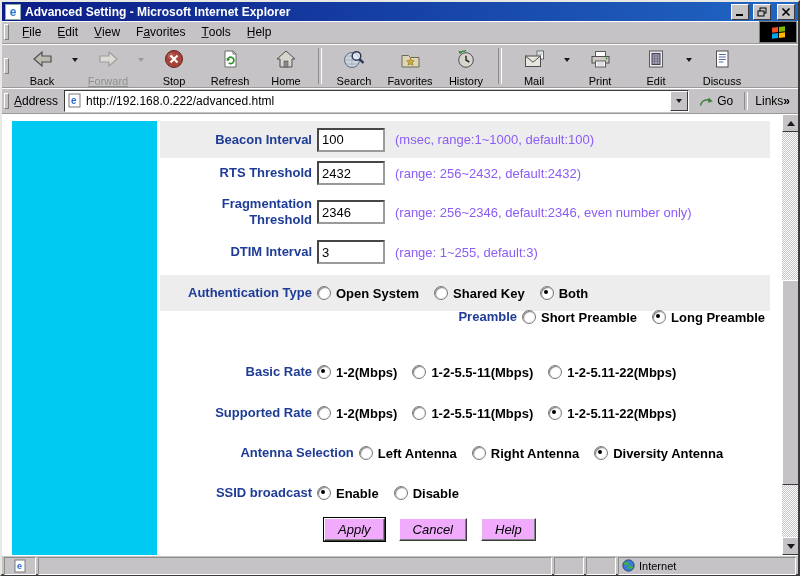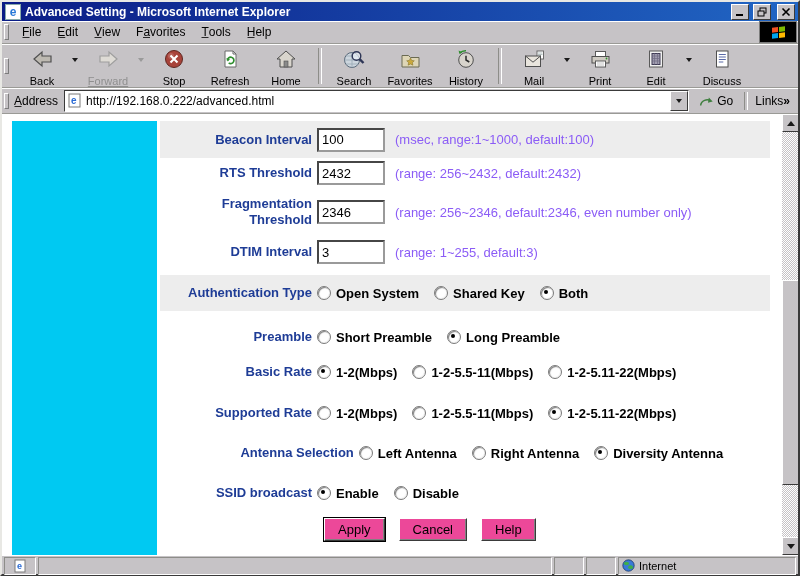--- a/index.html
+++ b/index.html
@@ -52,21 +52,21 @@
   .frow.stripe{background:#ededed;}
   .rlabel{width:152px;text-align:right;color:#1e3c96;font-weight:bold;font-size:13px;line-height:1.2;flex:none;}
   .rctl{display:flex;align-items:center;gap:10px;margin-left:5px;flex-wrap:nowrap;}
   .tinput{width:58px;height:20px;border:2px inset #9a9a9a;background:#fff;font-size:13px;padding:0 3px;font-family:"Liberation Sans",sans-serif;color:#000;}
   .hint{font-size:13px;color:#8b5cf6;white-space:nowrap;}
   .opt{display:flex;align-items:center;gap:5px;margin-right:5px;}
   .radio{width:12px;height:12px;border-radius:50%;background:#fff;border:1px solid #7a7a7a;box-shadow:inset 1px 1px 1px rgba(0,0,0,.5), inset -1px -1px 0 #f4f4f4;position:relative;flex:none;}
   .radio.checked::after{content:"";position:absolute;left:3px;top:3px;width:4px;height:4px;border-radius:50%;background:#000;}
   .optlabel{font-size:13px;font-weight:bold;color:#000;white-space:nowrap;}
   .form-buttons{position:absolute;left:322px;top:404px;display:flex;gap:14px;}
-  .fbtn{height:23px;padding:0 13px;background:#ec4899;border:1px solid;border-color:#fff #3a3a3a #3a3a3a #fff;box-shadow:inset -1px -1px 0 #828282;font-size:13px;font-family:"Liberation Sans",sans-serif;color:#000;}
+  .fbtn{height:23px;padding:0 13px;background:#f0abfc;border:1px solid;border-color:#fff #3a3a3a #3a3a3a #fff;box-shadow:inset -1px -1px 0 #828282;font-size:13px;font-family:"Liberation Sans",sans-serif;color:#000;font-style:italic;}
   .fbtn.default{box-shadow:0 0 0 1px #000, inset -1px -1px 0 #828282;}
 
   
   .vscroll{position:absolute;right:0;top:0;width:16px;height:441px;background-color:#fff;background-image:linear-gradient(45deg,#c6c3c6 25%,transparent 25%,transparent 75%,#c6c3c6 75%),linear-gradient(45deg,#c6c3c6 25%,transparent 25%,transparent 75%,#c6c3c6 75%);background-size:2px 2px;background-position:0 0,1px 1px;}
   .sb-btn{position:absolute;left:0;width:16px;height:16px;background:#c6c3c6;border:1px solid;border-color:#fff #3a3a3a #3a3a3a #fff;display:flex;align-items:center;justify-content:center;}
   .sb-up{top:0;}
   .sb-down{bottom:0;}
   .tri-up{width:0;height:0;border-left:4px solid transparent;border-right:4px solid transparent;border-bottom:5px solid #1a1a1a;}
   .tri-down{width:0;height:0;border-left:4px solid transparent;border-right:4px solid transparent;border-top:5px solid #1a1a1a;}
   .sb-thumb{position:absolute;left:0;top:166px;width:16px;height:203px;background:#c6c3c6;border:1px solid;border-color:#fff #3a3a3a #3a3a3a #fff;}
@@ -347,21 +347,21 @@
             <span class="radio"></span>
             <span class="optlabel">Shared Key</span>
           </span>
         <span class="opt">
             <span class="radio checked"></span>
             <span class="optlabel">Both</span>
           </span>
       </span>
     </div>
 
-    <div class="frow" style="top:208px;height:30px;">
+    <div class="frow" style="top:188px;height:30px;justify-content:flex-end;">
       <span class="rlabel">Preamble</span>
       <span class="rctl">
         <span class="opt">
             <span class="radio"></span>
             <span class="optlabel">Short Preamble</span>
           </span>
         <span class="opt">
             <span class="radio checked"></span>
             <span class="optlabel">Long Preamble</span>
           </span>

